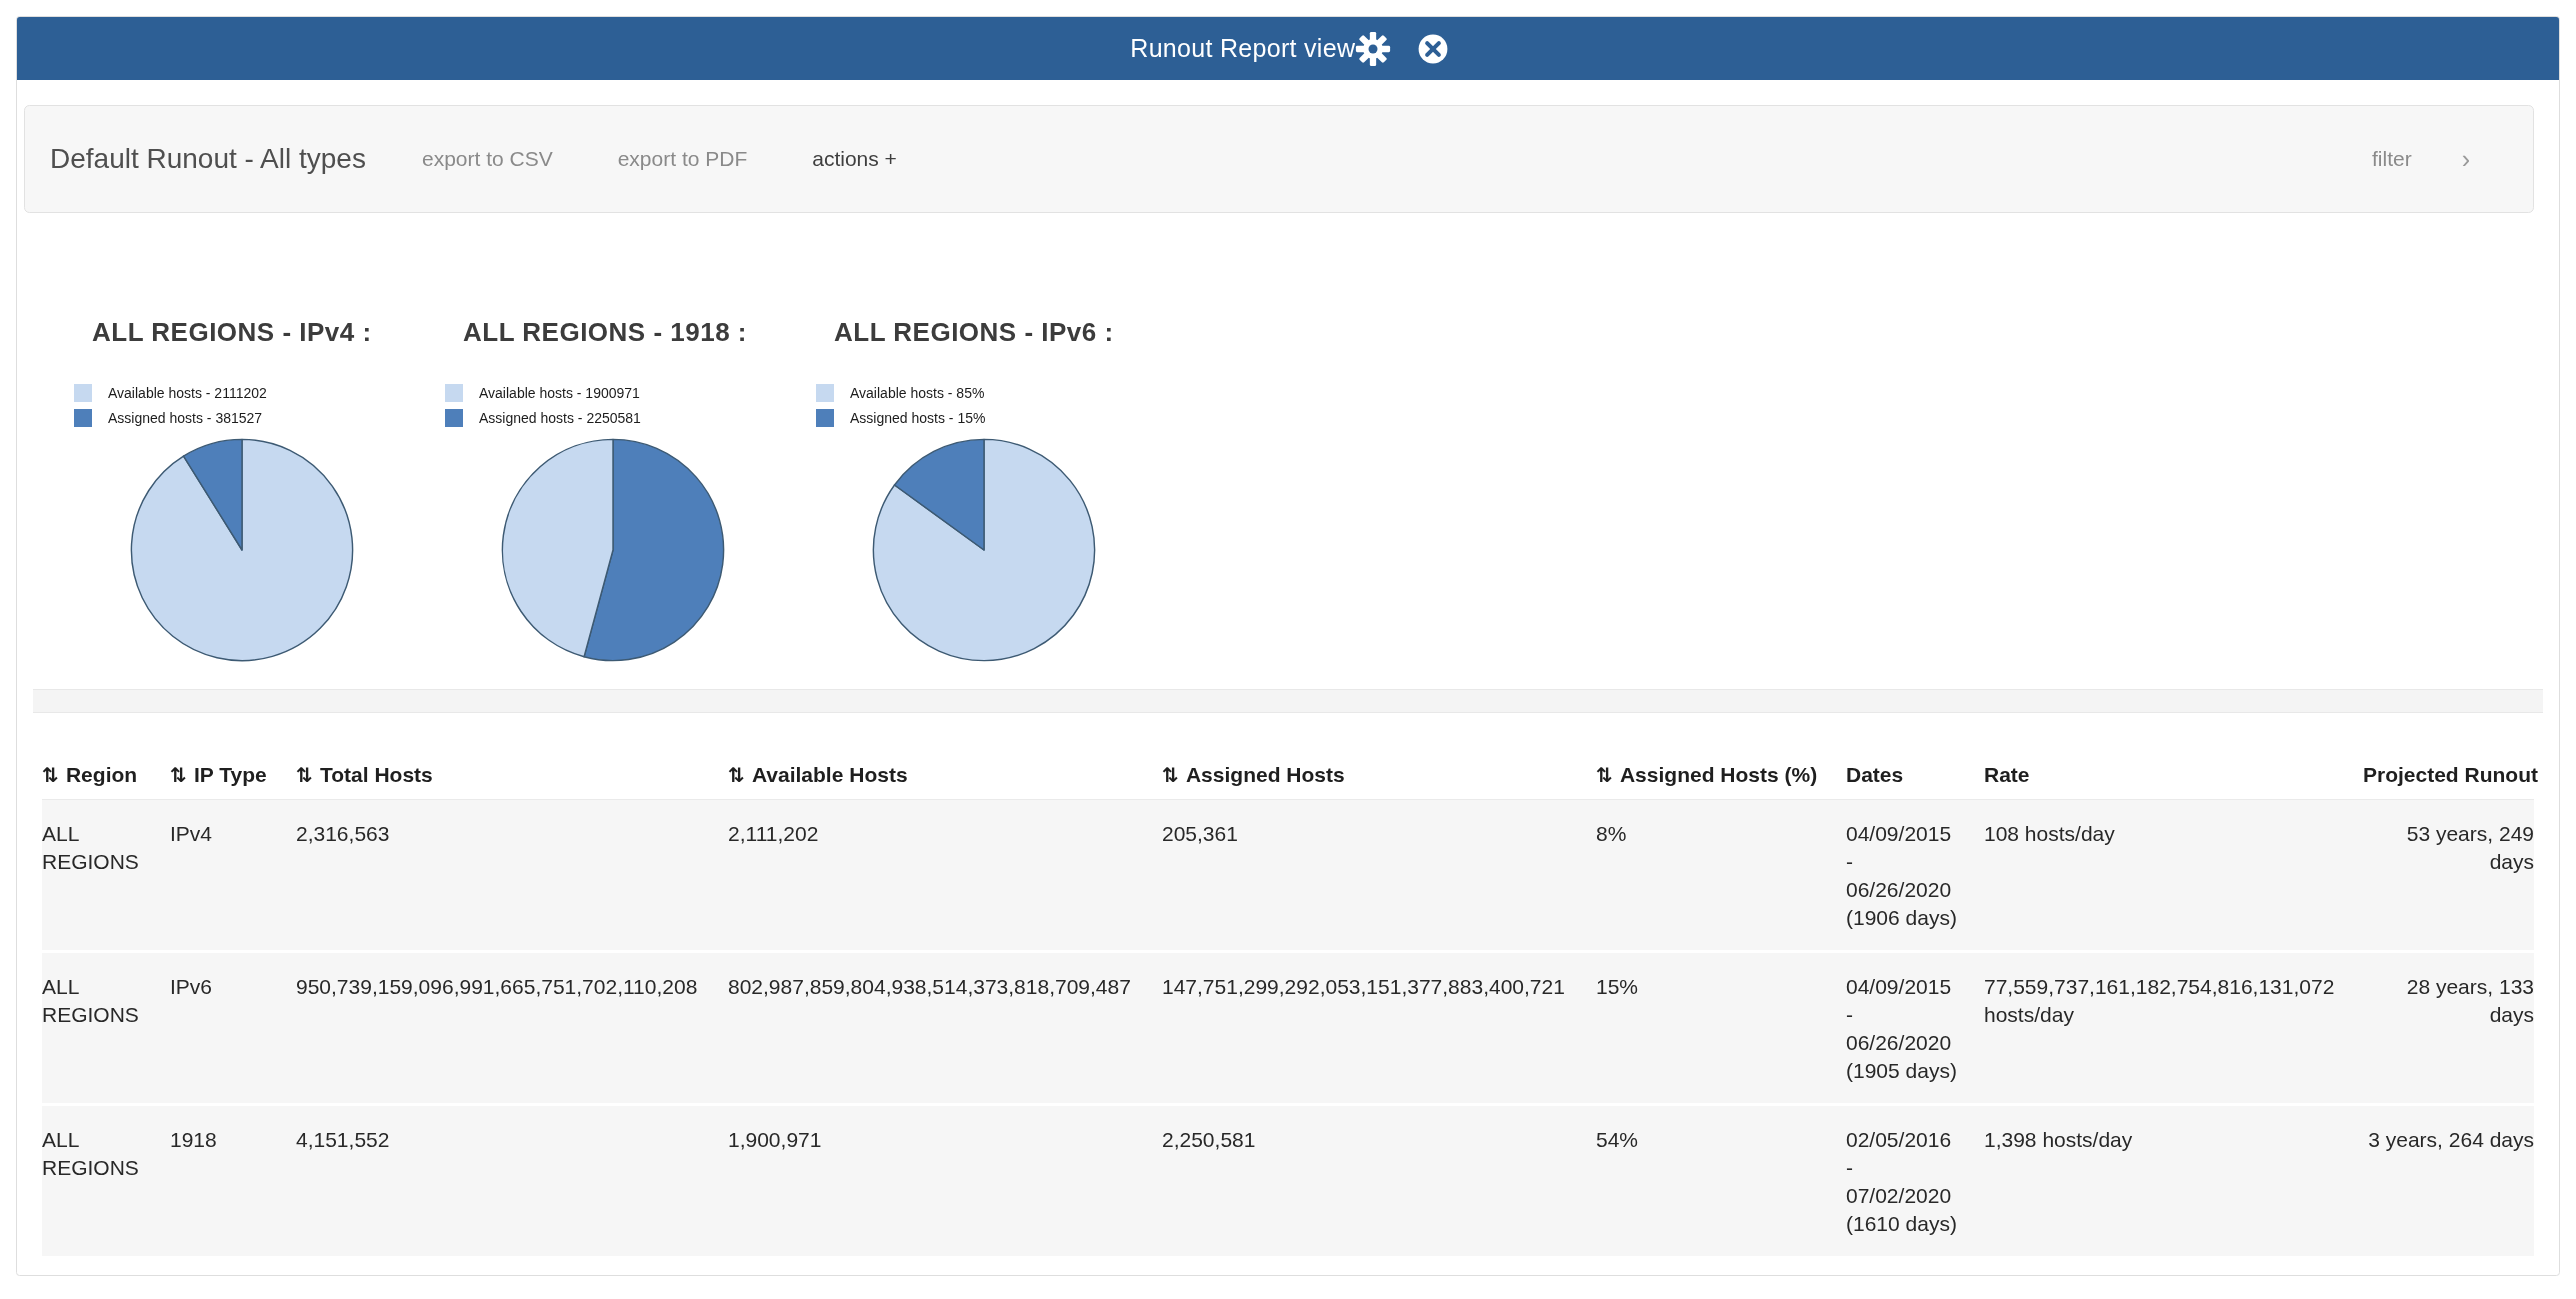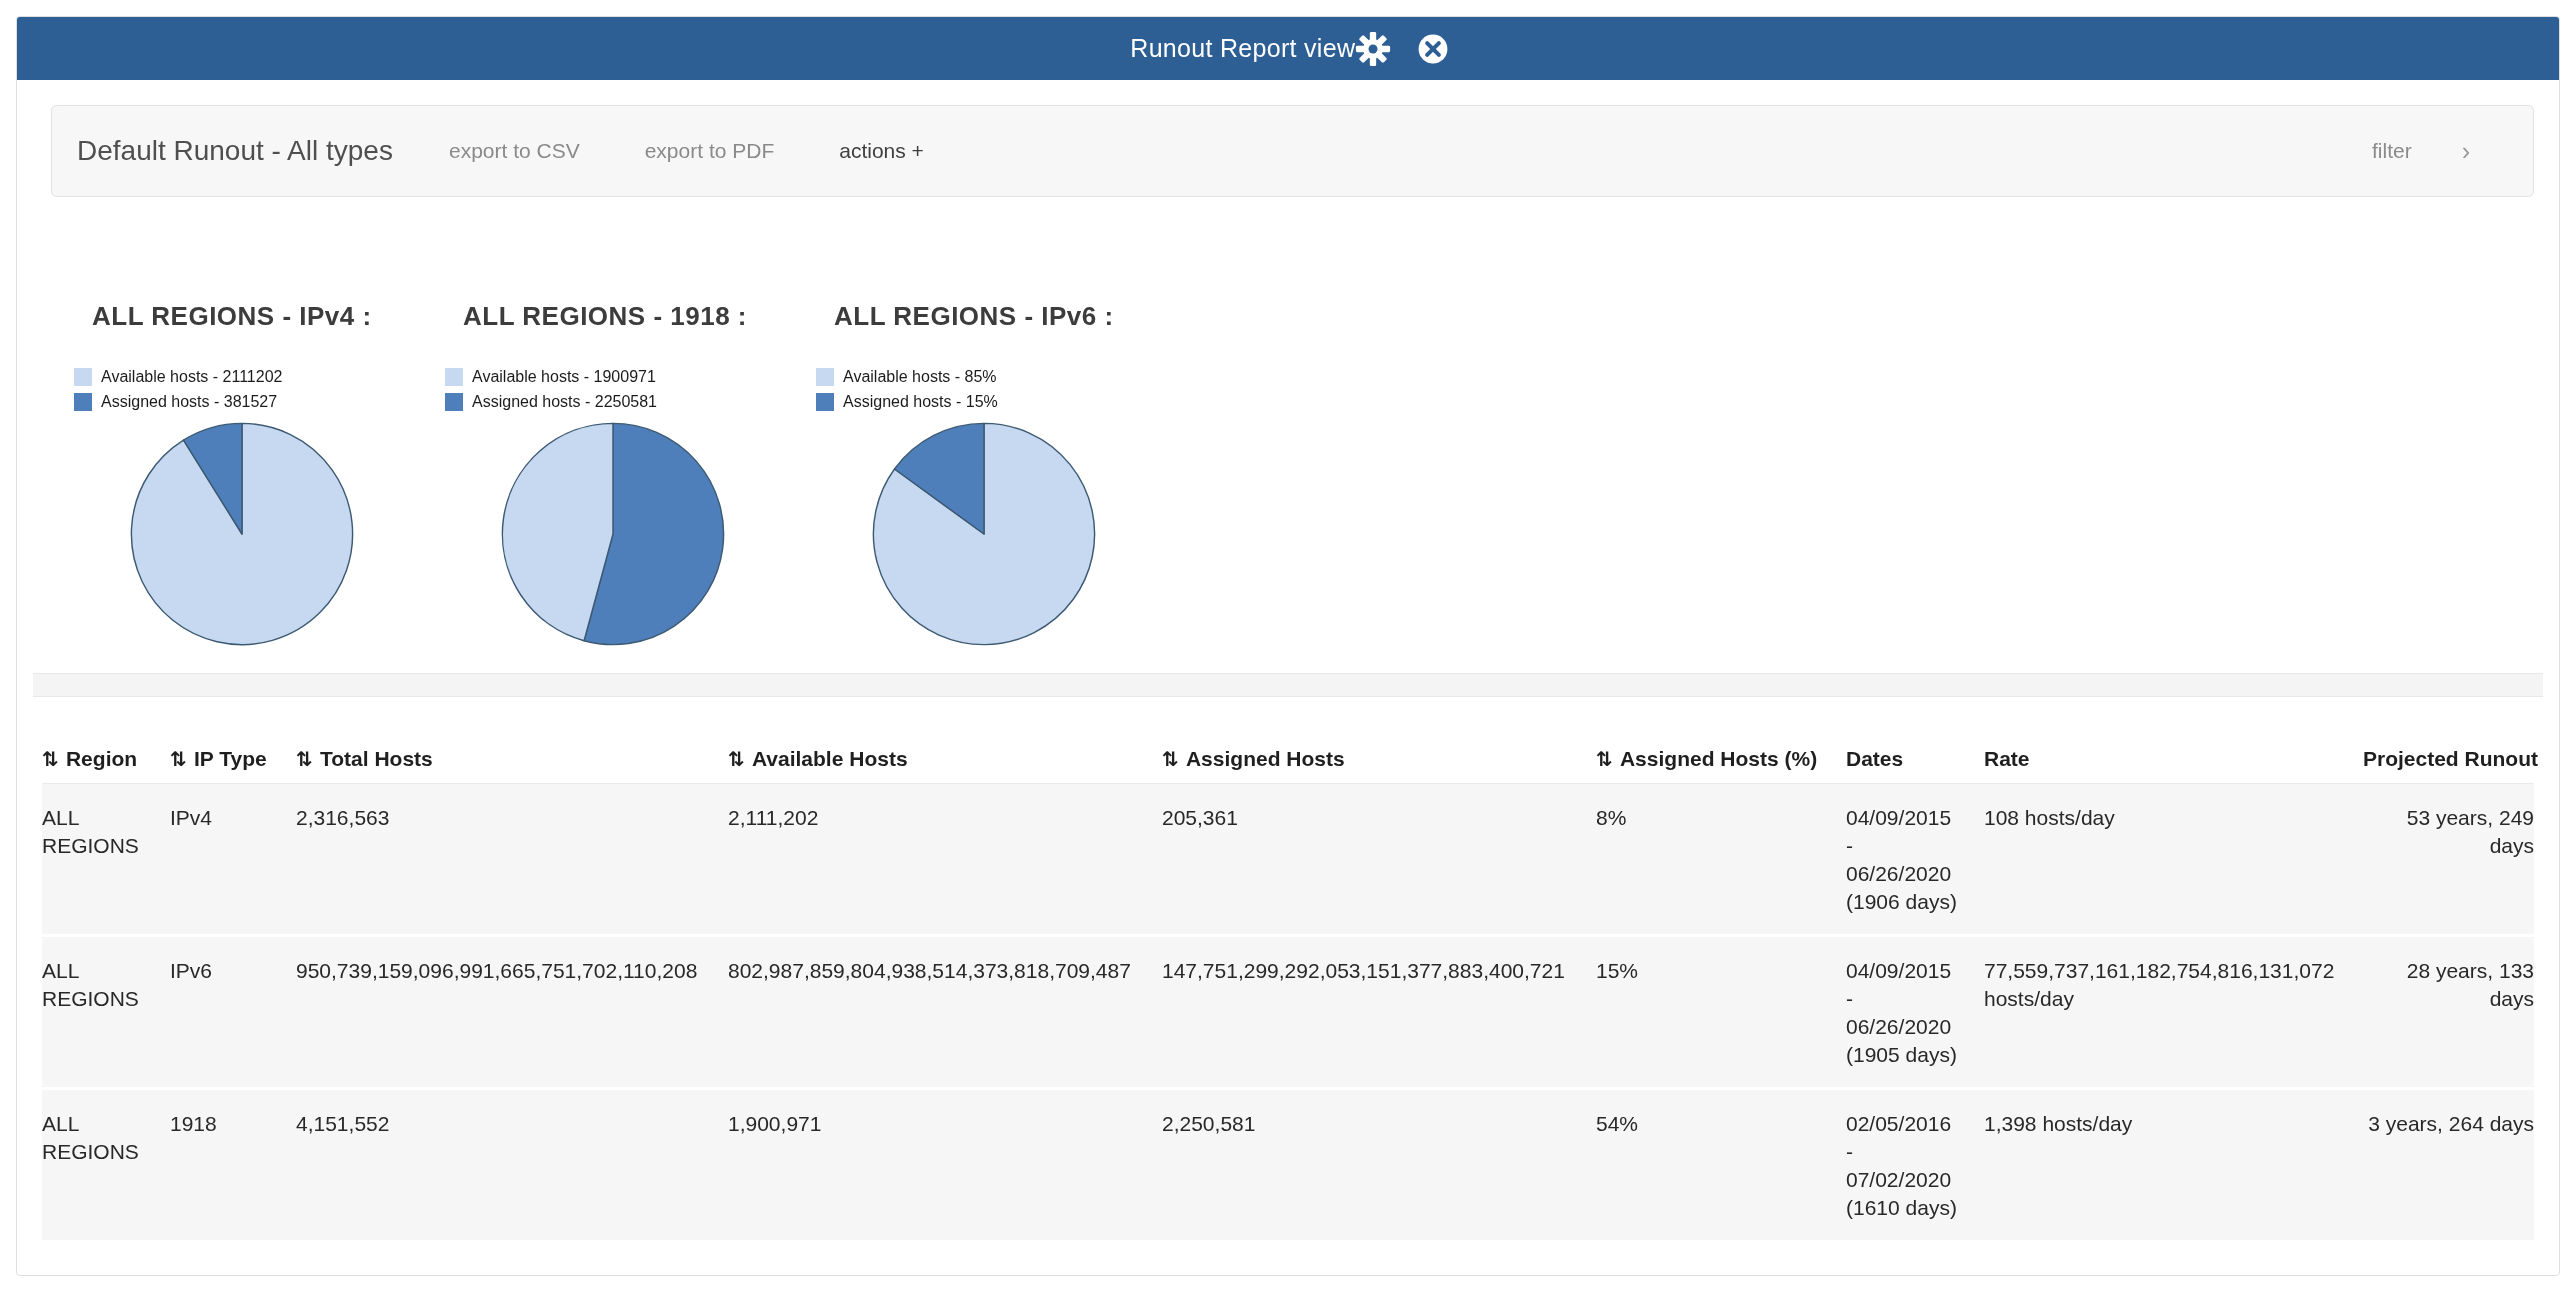--- a/index.html
+++ b/index.html
@@ -22,22 +22,22 @@
     background: #2d5f95;
     border-radius: 2.7px 2.7px 0 0;
     display: flex; align-items: center; justify-content: center;
     padding: 0 27px 0 32px;
   }
   .titlebar-title { color: #ffffff; font-size: 25px; font-weight: 400; letter-spacing: 0.3px; }
   .titlebar-icons { display: flex; align-items: center; gap: 23.4px; }
   .tb-icon { width: 36px; height: 36px; display: inline-block; cursor: pointer; }
   
   .toolbar {
-    margin: 25px 25px 0 34px;
-    height: 92px;
+    margin: 25px 25px 0 7px;
+    height: 108px;
     background: #f7f7f7;
     border: 0.9px solid #e2e2e2;
     border-radius: 5.4px;
     display: flex; align-items: center;
     padding: 0 63px 0 25px;
   }
   .toolbar-title { font-size: 28px; color: #4f4f4f; font-weight: 400; margin-right: 56px; }
   .toolbar-link { font-size: 21px; color: #8a8a8a; margin-right: 65px; cursor: pointer; }
   .toolbar-link.actions { color: #3f3f3f; margin-right: 0; }
   .toolbar-spacer { flex: 1; }
@@ -49,21 +49,21 @@
     padding: 104px 0 0 57px;
   }
   .chart-block { width: 371px; }
   .chart-title {
     font-size: 26px; font-weight: 700; color: #3c3c3c;
     letter-spacing: 0.5px; margin-left: 18px; white-space: nowrap;
   }
   .chart-legend { margin-top: 36px; }
   .legend-item { display: flex; align-items: center; margin-bottom: 7.2px; }
   .legend-swatch { width: 18px; height: 18px; display: inline-block; flex: 0 0 auto; }
-  .legend-label { font-size: 16px; color: #1c1c1c; margin-left: 9px; white-space: nowrap; text-align: center; }
+  .legend-label { font-size: 14px; color: #1c1c1c; margin-left: 16px; white-space: nowrap; text-align: center; }
   .pie-wrap { margin: 7.2px 0 0 52px; }
   
   .section-divider {
     margin: 20px 16px 0 16px;
     height: 23.4px;
     background: #f4f4f4;
     border-top: 0.9px solid #e8e8e8;
     border-bottom: 0.9px solid #e8e8e8;
   }
   

